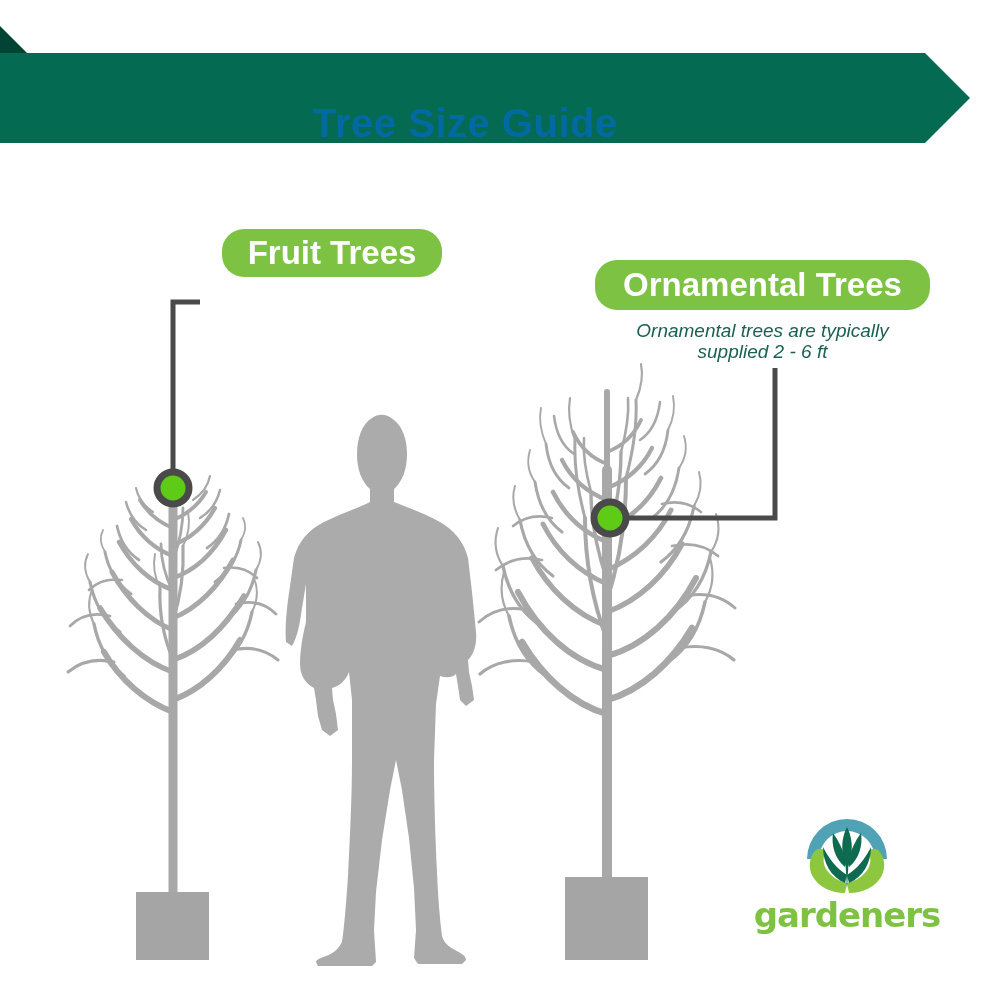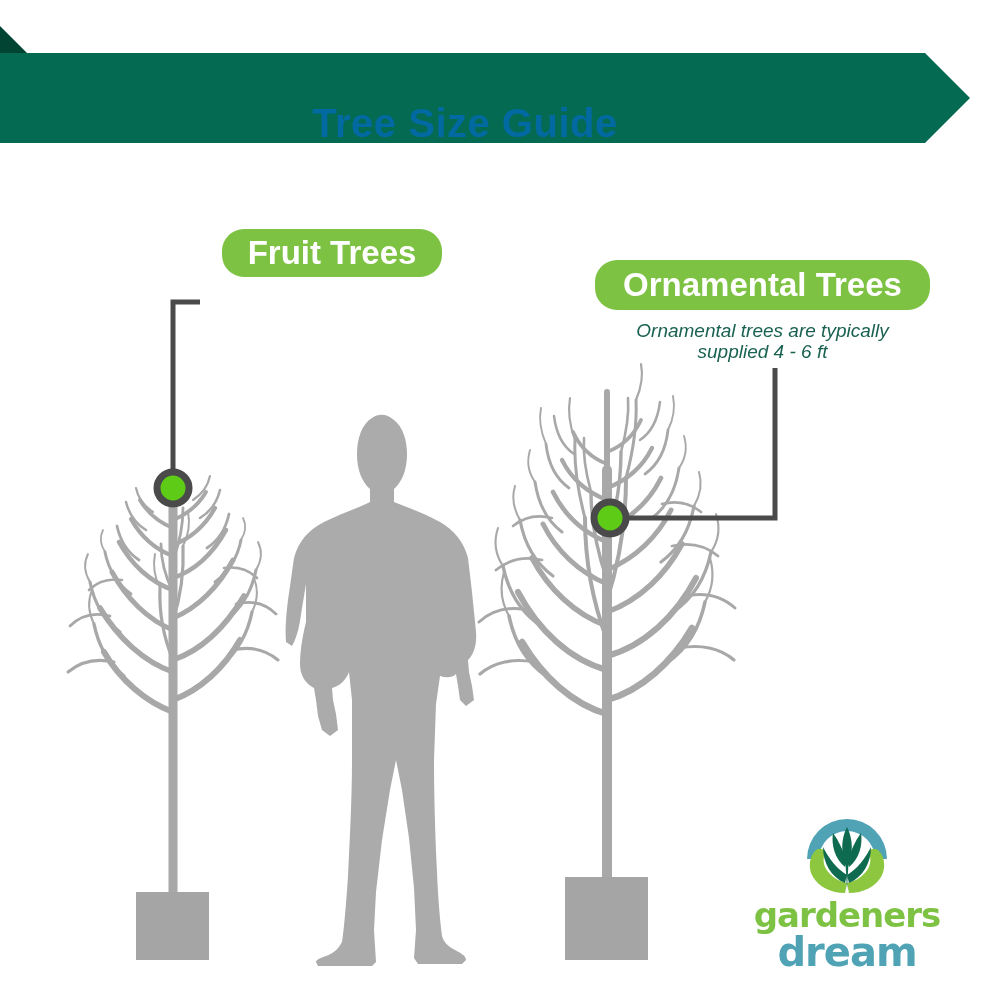--- a/index.html
+++ b/index.html
@@ -84,21 +84,21 @@
   </div>
 
   <div class="pill" id="pill-fruit">
     <span>Fruit Trees</span>
   </div>
 
   <div class="pill" id="pill-orn">
     <span>Ornamental Trees</span>
   </div>
   <div class="caption" id="cap-orn">Ornamental trees are typically
-supplied 4 - 6 ft</div>
+supplied 2 - 6 ft</div>
 
   <svg id="scene" viewBox="0 0 1000 1000">
 
     <defs>
 
       <g id="nothing"></g>
     </defs>
 
     <g stroke="#a8a8a8" fill="none" stroke-linecap="round">
 
@@ -324,17 +324,16 @@
         <path d="M50 22 C 46 30 44 40 46 50 L 50 54 L 54 50 C 56 40 54 30 50 22 Z"></path>
         <path d="M36 28 C 34 40 38 54 48 62 L 50 56 C 46 46 42 36 36 28 Z"></path>
         <path d="M64 28 C 66 40 62 54 52 62 L 50 56 C 54 46 58 36 64 28 Z"></path>
         <path d="M26 42 C 26 58 34 72 48 78 L 50 70 C 40 64 32 54 26 42 Z"></path>
         <path d="M74 42 C 74 58 66 72 52 78 L 50 70 C 60 64 68 54 74 42 Z"></path>
         <path d="M48 50 L 50 84 L 52 50 Z"></path>
       </g>
     </svg>
     <div class="logo-text">
       <span class="logo-line1">gardeners</span>
-      <span class="logo-line2">dream</span>
     </div>
   </div>
 
 </div>
 
 </body></html>

